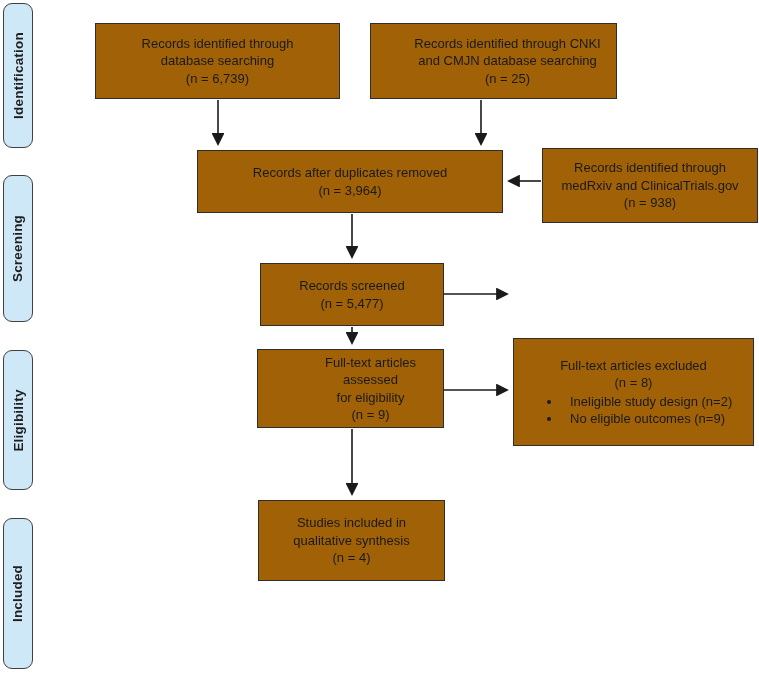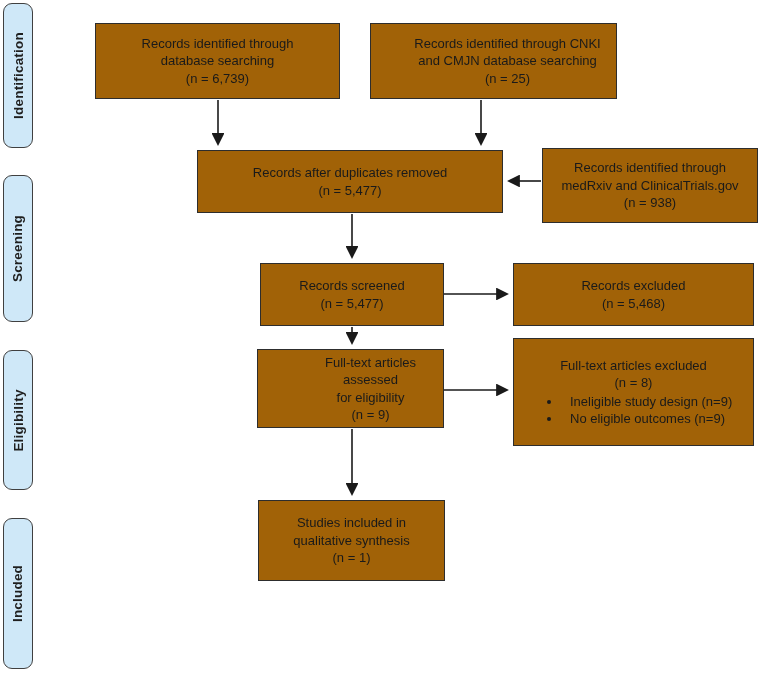--- a/index.html
+++ b/index.html
@@ -93,58 +93,54 @@
   </div>
 
   <div class="fbox" style="left:370px; top:23px; width:247px; height:76px;padding-left:28px;">
     <div class="box-text">Records identified through CNKI
 and CMJN database searching
 (n = 25)</div>
   </div>
 
   <div class="fbox" style="left:197px; top:150px; width:306px; height:63px;">
     <div class="box-text">Records after duplicates removed
-(n = 5,477)</div>
+(n = 3,964)</div>
   </div>
 
   <div class="fbox" style="left:542px; top:148px; width:216px; height:75px;">
     <div class="box-text">Records identified through
 medRxiv and ClinicalTrials.gov
 (n = 938)</div>
   </div>
 
   <div class="fbox" style="left:260px; top:263px; width:184px; height:63px;">
     <div class="box-text">Records screened
 (n = 5,477)</div>
   </div>
 
-  <div class="fbox" style="left:513px; top:263px; width:241px; height:63px;">
-    <div class="box-text">Records excluded
-(n = 5,468)</div>
-  </div>
 
   <div class="fbox" style="left:257px; top:349px; width:187px; height:79px;padding-left:40px;">
     <div class="box-text">Full-text articles assessed
 for eligibility
 (n = 9)</div>
   </div>
 
   <div class="fbox" style="left:513px; top:338px; width:241px; height:108px;">
     <div class="box-text">Full-text articles excluded
 (n = 8)</div>
     <ul class="bullets">
-      <li>Ineligible study design (n=9)</li>
+      <li>Ineligible study design (n=2)</li>
       <li>No eligible outcomes (n=9)</li>
     </ul>
   </div>
 
   <div class="fbox" style="left:258px; top:500px; width:187px; height:81px;">
     <div class="box-text">Studies included in
 qualitative synthesis
-(n = 1)</div>
+(n = 4)</div>
   </div>
 
   <svg id="arrows" viewBox="0 0 759 677" xmlns="http://www.w3.org/2000/svg">
     <defs>
       <marker id="ah" viewBox="0 0 10 10" refX="8.5" refY="5" markerWidth="8" markerHeight="8" orient="auto-start-reverse">
         <path d="M0,0 L10,5 L0,10 z" fill="#1a1a1a"></path>
       </marker>
     </defs>
     <g stroke="#1a1a1a" stroke-width="1.6" fill="none">
       <path d="M218 100 V144" marker-end="url(#ah)"></path>

